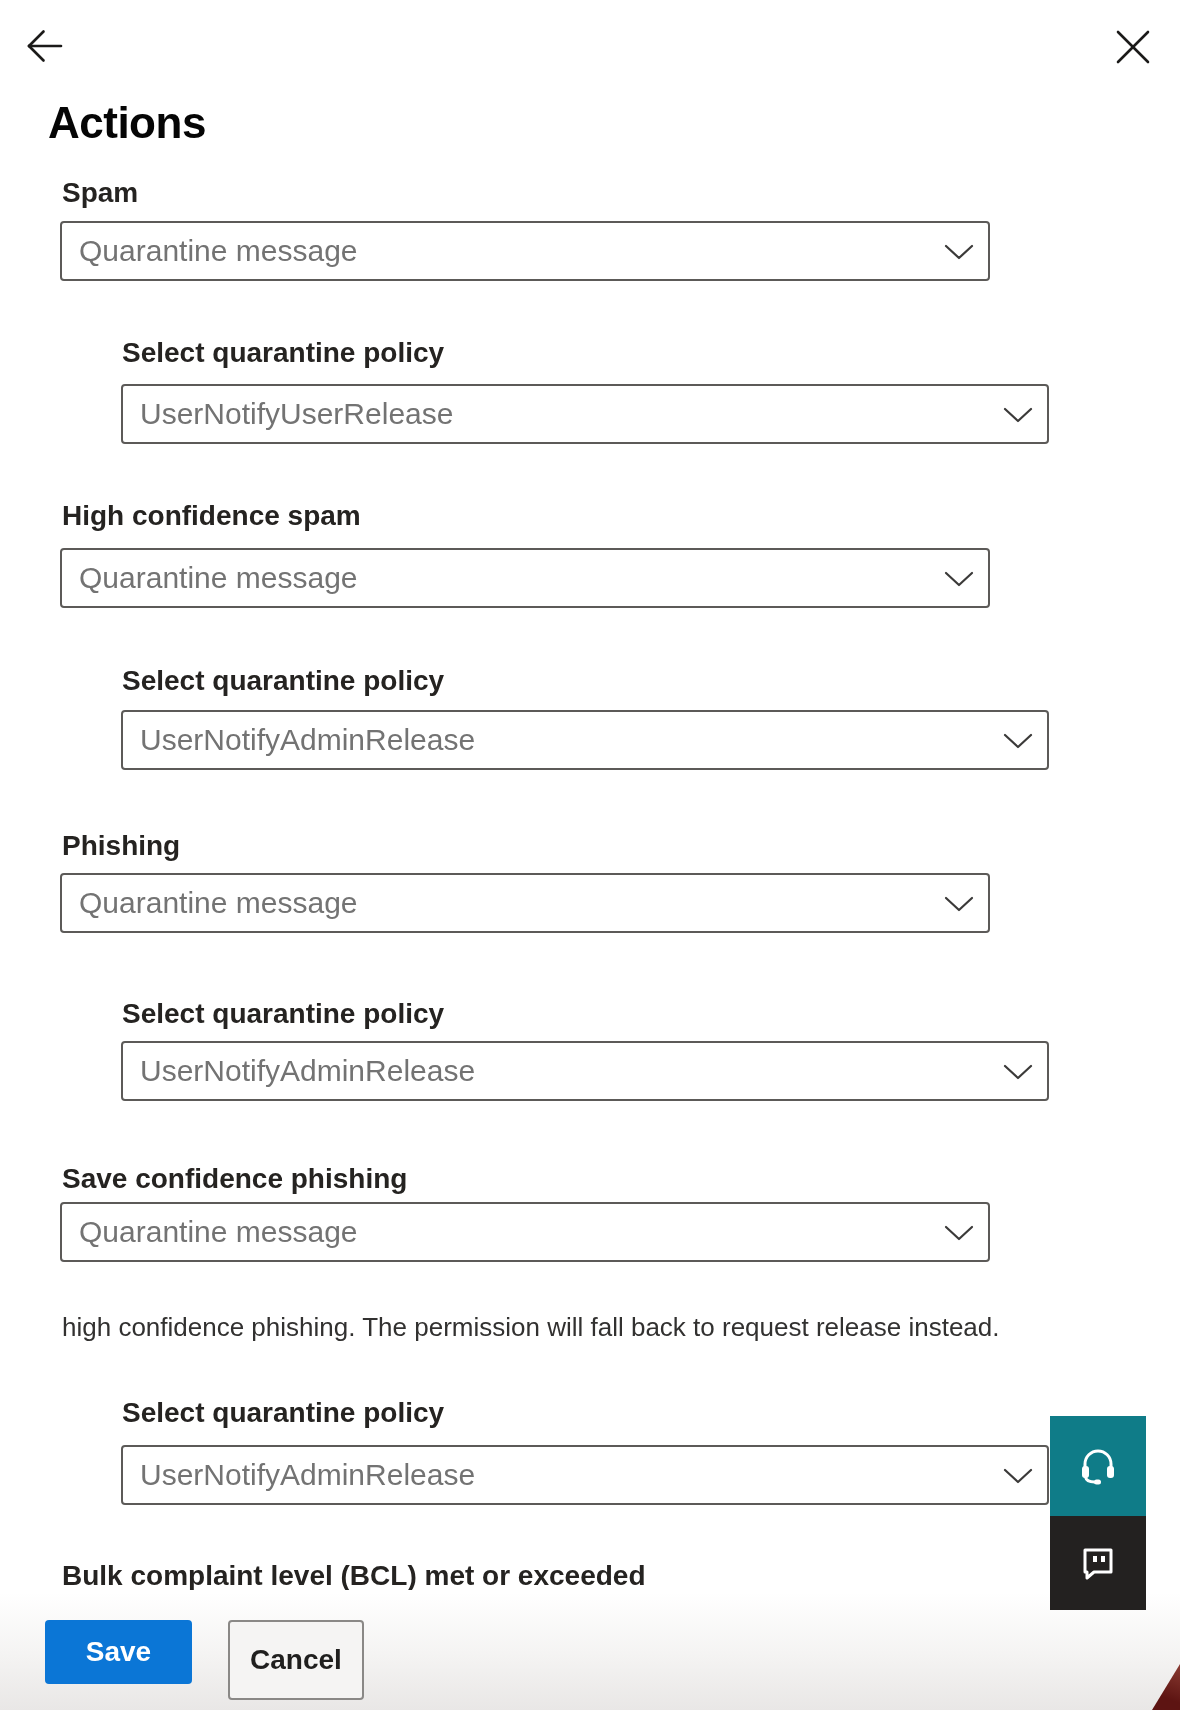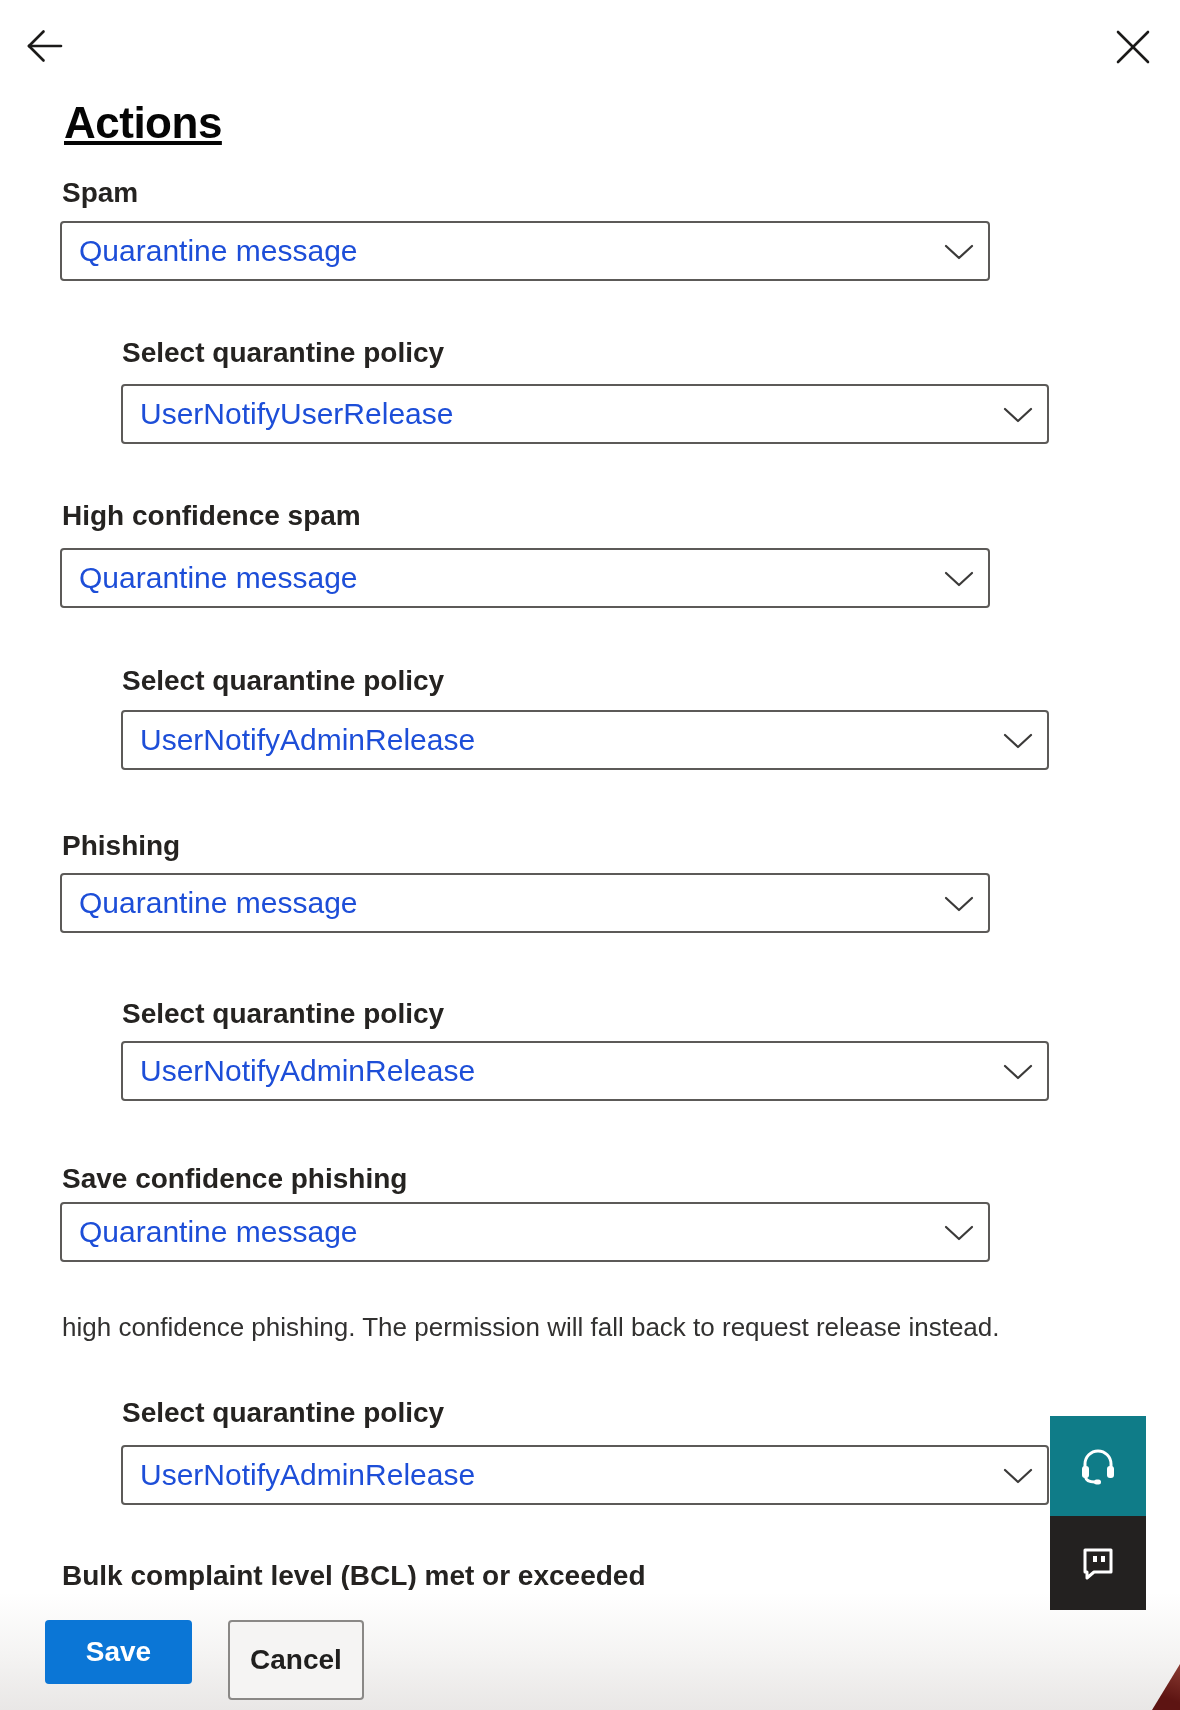--- a/index.html
+++ b/index.html
@@ -1,23 +1,23 @@
 <!DOCTYPE html>
 <html><head>
 <meta charset="utf-8">
 <style>
   html,body{margin:0;padding:0;background:#ffffff;}
   .page{position:relative;width:1180px;height:1710px;background:#ffffff;overflow:hidden;
         font-family:"Liberation Sans","DejaVu Sans",sans-serif;color:#201f1e;}
   .iconbtn{position:absolute;background:transparent;border:none;padding:0;cursor:pointer;}
-  .title{position:absolute;left:64px;top:98px;font-size:44px;font-weight:700;color:#050505;letter-spacing:-0.5px;text-decoration:underline;}
+  .title{position:absolute;left:48px;top:98px;font-size:44px;font-weight:700;color:#050505;letter-spacing:-0.5px;}
   .lbl{position:absolute;font-size:28px;font-weight:600;color:#252321;line-height:34px;white-space:nowrap;}
   .sel{position:absolute;height:60px;background:#ffffff;border:2px solid #5c5a58;border-radius:4px;
        box-sizing:border-box;cursor:pointer;}
-  .selval{position:absolute;left:17px;top:0;line-height:56px;font-size:30px;font-weight:400;color:#1d4ed8;white-space:nowrap;}
+  .selval{position:absolute;left:17px;top:0;line-height:56px;font-size:30px;font-weight:400;color:#737373;white-space:nowrap;}
   .chev{position:absolute;right:14px;top:21px;}
   .note{position:absolute;left:62px;top:1305px;font-size:26px;line-height:45px;color:#323130;white-space:nowrap;}
   .cliphead{position:absolute;left:62px;top:1557px;height:33px;overflow:hidden;}
   .cliphead span{font-size:28px;font-weight:600;color:#252321;line-height:38px;white-space:nowrap;display:block;}
   .footer{position:absolute;left:0;top:1593px;width:1180px;height:117px;
           background:linear-gradient(180deg,#ffffff 0%,#f4f3f2 55%,#e9e7e6 100%);}
   .save{position:absolute;left:45px;top:1620px;width:147px;height:64px;background:#0b76d6;border:none;
         border-radius:4px;color:#ffffff;font-size:28px;font-weight:600;cursor:pointer;
         font-family:"Liberation Sans","DejaVu Sans",sans-serif;}
   .cancel{position:absolute;left:228px;top:1620px;width:136px;height:80px;background:#f5f4f3;

